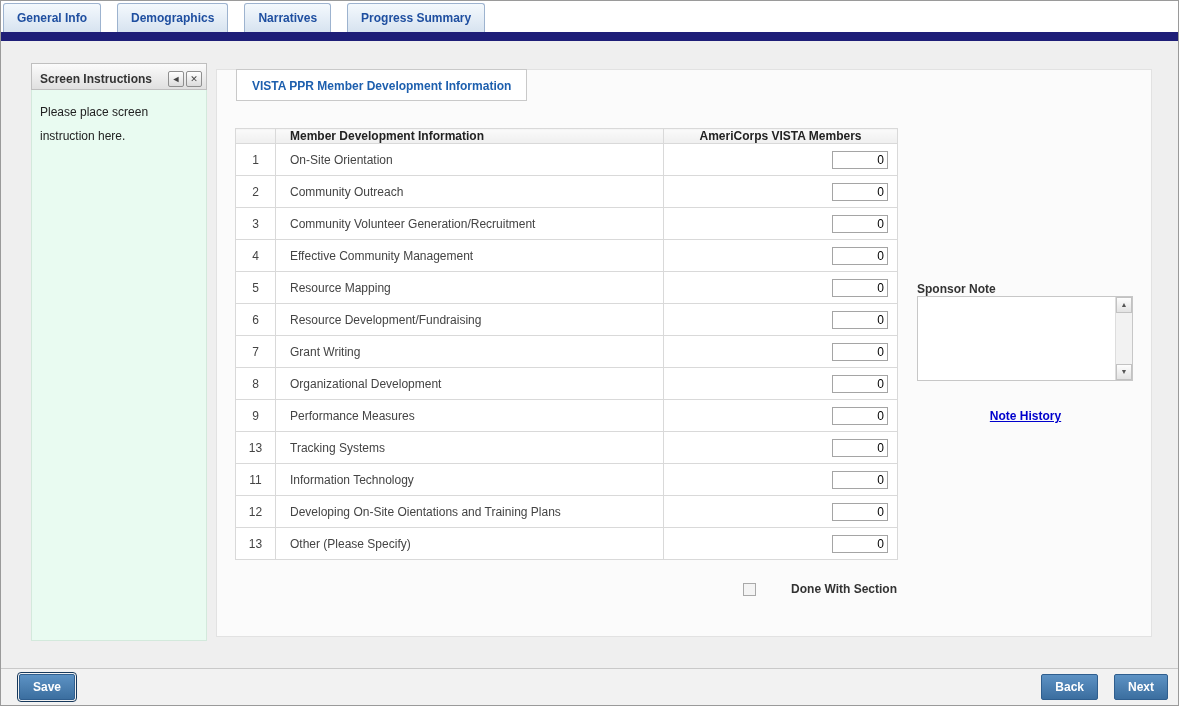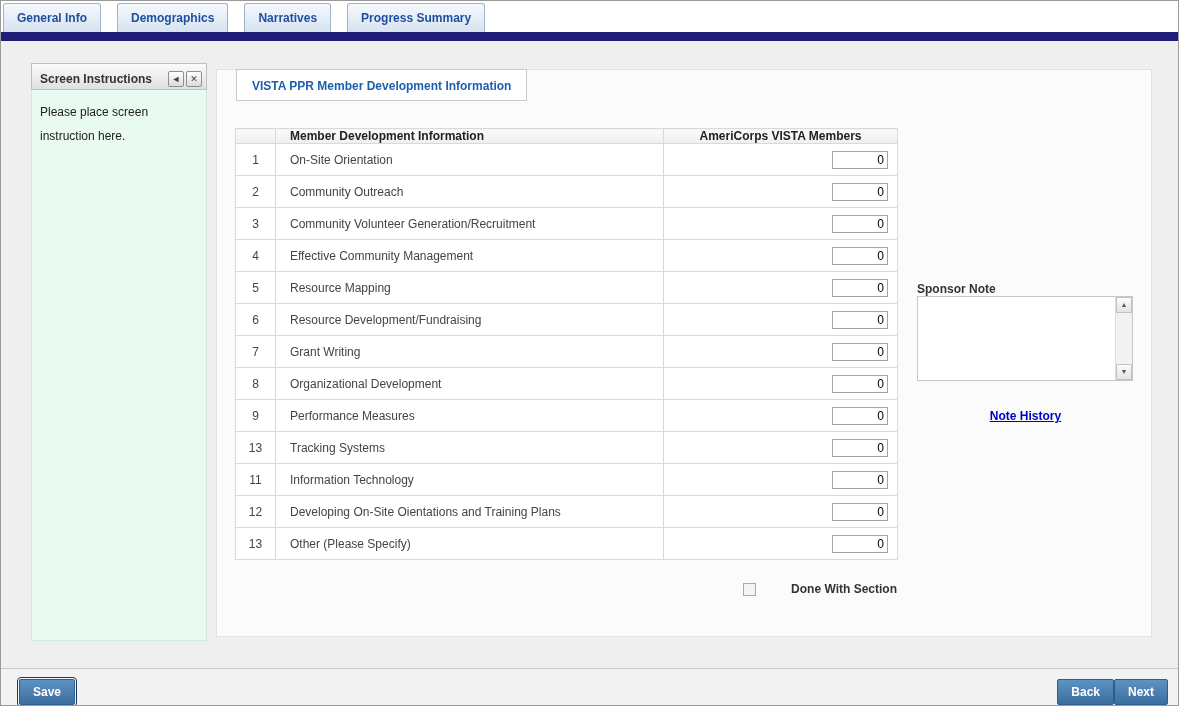--- a/index.html
+++ b/index.html
@@ -114,21 +114,21 @@
   .note-history {
     display:block; text-align:center; margin-top:28px;
     font-size:12px; font-weight:bold; color:#0000cc; text-decoration:underline;
     cursor:pointer;
   }
 
   
   .footer {
     position:absolute; left:0; right:0; bottom:0; height:37px;
     background:#f2f2f2; border-top:1px solid #c9c9c9;
-    display:flex; align-items:flex-end; padding:0 10px 0 18px;
+    display:flex; align-items:center; padding:0 10px 0 18px;gap:16px;
   }
   .btn {
     height:26px; padding:0 13px; font-size:12px; font-weight:bold; color:#fff;
     background:linear-gradient(#5d92c4,#3b6e9f); border:1px solid #2f5e8e;
     border-radius:2px; cursor:pointer; font-family:"Liberation Sans",sans-serif;
   }
   .btn.focused { outline:1px solid #17395c; outline-offset:1px; }
   .footer .spacer { flex:1; }
   .footer .btn + .btn { margin-left:0; }
 </style>

